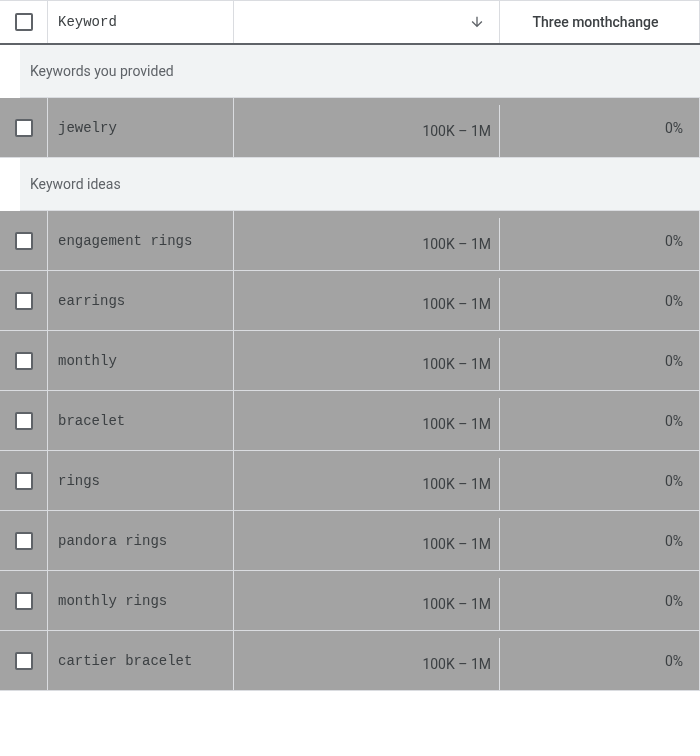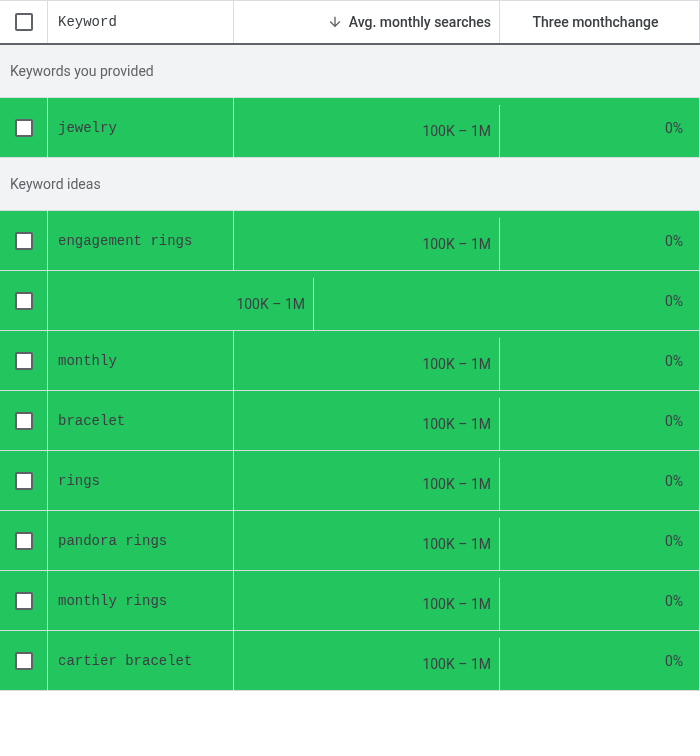--- a/index.html
+++ b/index.html
@@ -59,25 +59,26 @@
       align-items: flex-end;
       justify-content: center;
       line-height: 1.3;
     }
     .section-header {
       background: #f1f3f4;
       padding: 18px 10px;
       color: #5f6368;
       border-bottom: 1px solid #dadce0;
       font-size: 14px;
+      margin-left: 20px;
     }
     .data-row {
       display: flex;
       border-bottom: 1px solid #dadce0;
-      background: #22c55e;
+      background: #a3a3a3;
       min-height: 60px;
     }
     .data-cell {
       display: flex;
       align-items: center;
       padding: 12px 8px;
     }
     .data-row .col-keyword {
       padding-left: 10px;
     }
@@ -120,21 +121,20 @@
     </div>
     <div class="header-cell col-keyword">
       <span>Keyword</span>
     </div>
     <div class="header-cell col-searches">
       <span class="sort-arrow">
         <svg viewBox="0 0 24 24">
             <path d="M20 12l-1.41-1.41L13 16.17V4h-2v12.17l-5.58-5.59L4 12l8 8 8-8z"></path>
           </svg>
       </span>
-      <span>Avg. monthly searches</span>
     </div>
     <div class="header-cell col-change">
       <span>Three month</span>
       <span>change</span>
     </div>
   </div>
 
   <div class="section-header">
     <span>Keywords you provided</span>
   </div>
@@ -160,20 +160,21 @@
           <div class="checkbox"></div>
         </div>
         <div class="data-cell col-keyword">engagement rings</div>
         <div class="data-cell col-searches">100K – 1M</div>
         <div class="data-cell col-change">0%</div>
       </div>
       <div class="data-row">
         <div class="data-cell col-checkbox">
           <div class="checkbox"></div>
         </div>
+        <div class="data-cell col-keyword">earrings</div>
         <div class="data-cell col-searches">100K – 1M</div>
         <div class="data-cell col-change">0%</div>
       </div>
       <div class="data-row">
         <div class="data-cell col-checkbox">
           <div class="checkbox"></div>
         </div>
         <div class="data-cell col-keyword">monthly</div>
         <div class="data-cell col-searches">100K – 1M</div>
         <div class="data-cell col-change">0%</div>

